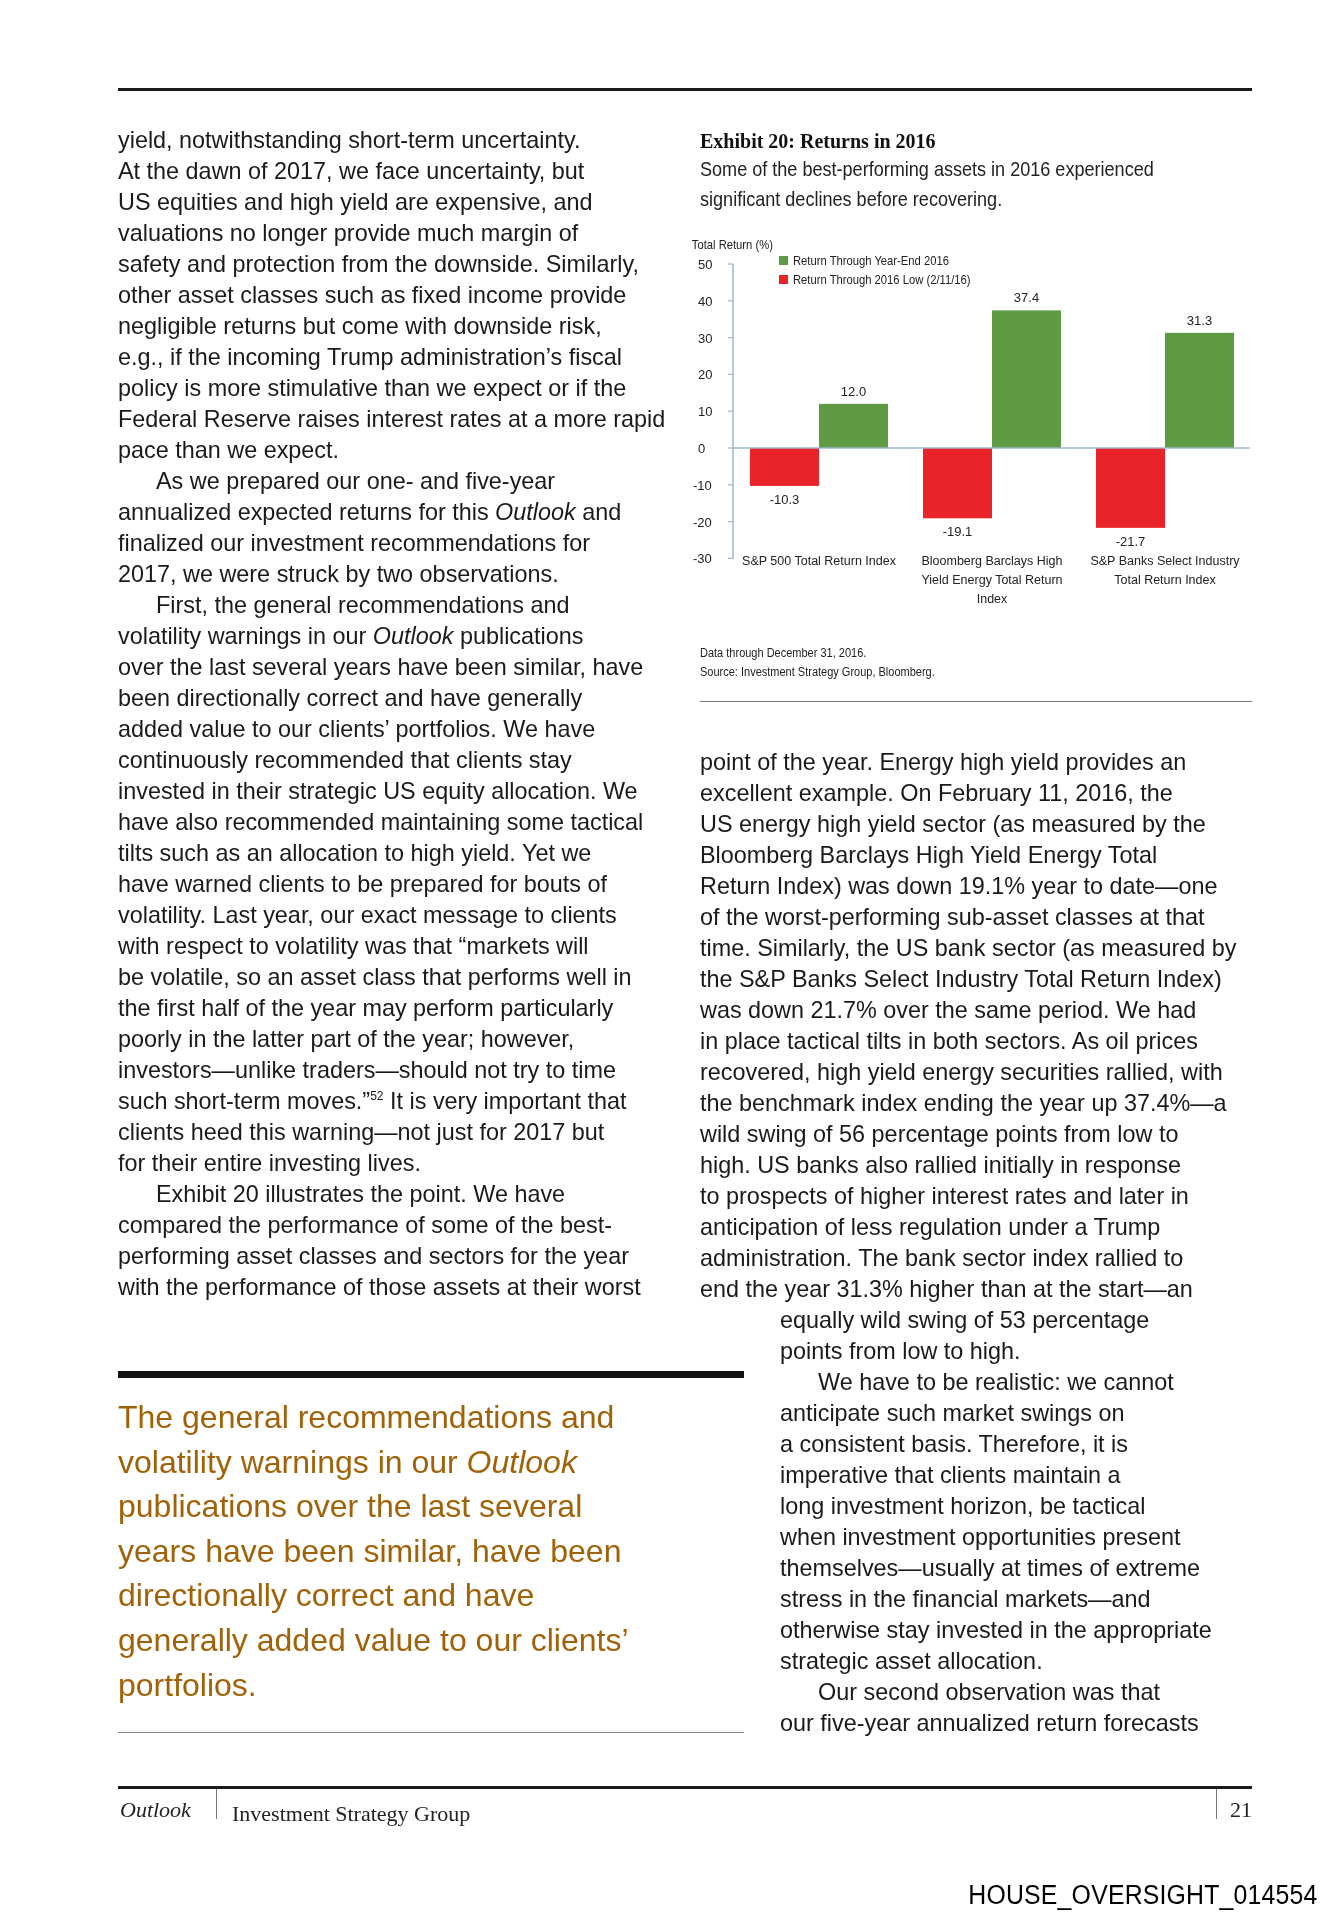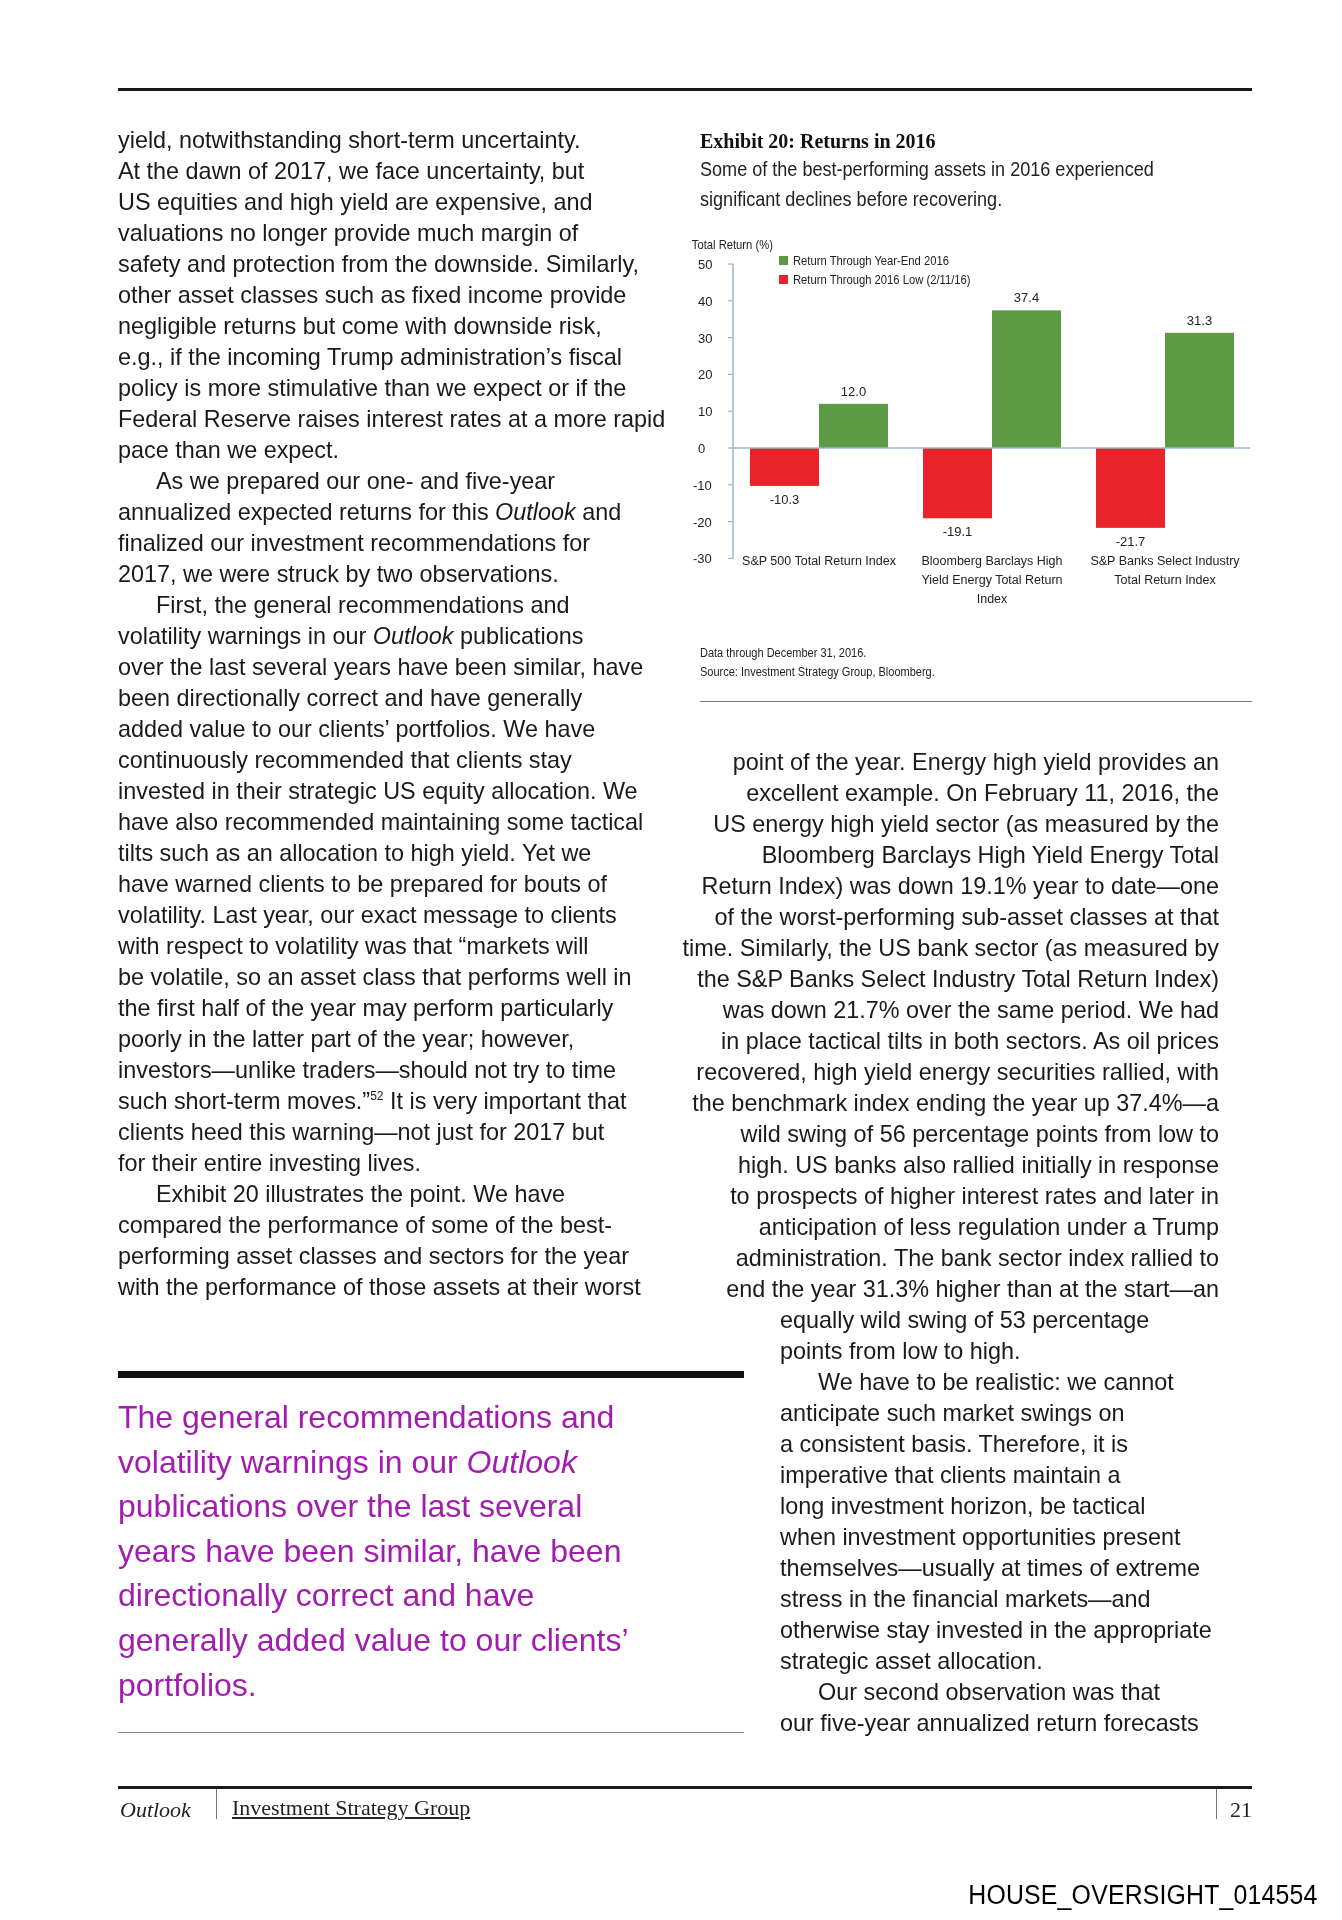--- a/index.html
+++ b/index.html
@@ -2,50 +2,50 @@
 <html><head>
 <meta charset="utf-8">
 <style>
   html, body { margin: 0; padding: 0; background: #ffffff; }
   body { width: 1342px; height: 1920px; position: relative; overflow: hidden; color: #1a1a1a; }
 
   .top-rule { position: absolute; left: 118px; top: 88px; width: 1134px; height: 3px; background: #1a1a1a; }
 
   .col { position: absolute; font-family: Liberation Sans, sans-serif; font-size: 23.4px; line-height: 31px; color: #1a1a1a; }
   .col-left { left: 118px; top: 125px; width: 560px; }
-  .col-right { left: 659px; top: 747px; width: 560px; text-align: right; }
+  .col-right { left: 700px; top: 747px; width: 560px; }
   .col-right-narrow { left: 780px; top: 1305px; width: 460px; }
   .col .line { display: block; white-space: nowrap; }
   .col .line.indent { padding-left: 38px; }
   .col sup { font-size: 12px; vertical-align: 9px; line-height: 0; }
   em { font-style: italic; }
 
   
   .exhibit { position: absolute; left: 700px; top: 128px; width: 552px; }
   .exhibit-title { font-family: Liberation Serif, serif; font-weight: bold; font-size: 20px; line-height: 26px; margin: 0; color: #111; }
   .exhibit-subtitle { font-family: "Liberation Sans", sans-serif; font-size: 21px; line-height: 30px; color: #222; margin: 0; transform: scaleX(0.86); transform-origin: left; width: 640px; }
   .chart-svg { position: absolute; left: 0; top: 0; }
   .chart-area { position: absolute; left: 690px; top: 228px; width: 570px; height: 400px; }
   .chart-area text { font-family: "Liberation Sans", sans-serif; fill: #222; }
   .source { position: absolute; left: 700px; top: 644px; font-family: "Liberation Sans", sans-serif; font-size: 12.5px; line-height: 19px; color: #222; transform: scaleX(0.88); transform-origin: left; }
   .source div { white-space: nowrap; }
   .exhibit-rule { position: absolute; left: 700px; top: 701px; width: 552px; height: 1px; background: #777; }
 
   
   .quote-rule-top { position: absolute; left: 118px; top: 1371px; width: 626px; height: 7px; background: #111; }
-  .pull-quote { position: absolute; left: 118px; top: 1395px; width: 640px; font-family: "Liberation Sans", sans-serif; font-size: 32px; line-height: 44.6px; color: #a21caf; }
+  .pull-quote { position: absolute; left: 118px; top: 1395px; width: 640px; font-family: "Liberation Sans", sans-serif; font-size: 32px; line-height: 44.6px; color: #a16207; }
   .pull-quote .line { display: block; white-space: nowrap; }
   .quote-rule-bottom { position: absolute; left: 118px; top: 1732px; width: 626px; height: 1px; background: #888; }
 
   
   .footer-rule { position: absolute; left: 118px; top: 1786px; width: 1134px; height: 3px; background: #1a1a1a; }
   .footer { position: absolute; left: 118px; top: 1795px; width: 1134px; height: 30px; font-family: "Liberation Serif", serif; font-size: 22px; color: #222; }
   .footer-pub { position: absolute; left: 2px; top: 2px; font-style: italic; }
   .footer-sep { position: absolute; left: 98px; top: -6px; width: 1px; height: 30px; background: #777; }
-  .footer-group { position: absolute; left: 114px; top: 0; text-decoration: underline; }
+  .footer-group { position: absolute; left: 114px; top: 6px; }
   .footer-sep2 { position: absolute; left: 1098px; top: -6px; width: 1px; height: 30px; background: #777; }
   .footer-page { position: absolute; right: 0; top: 2px; text-align: center; }
   .bates { position: absolute; right: 24px; top: 1880px; font-family: "Liberation Sans", sans-serif; font-size: 27px; color: #000; letter-spacing: 0.2px; transform: scaleX(0.92); transform-origin: right; }
 </style>
 </head>
 <body>
 
 <div class="top-rule"></div>
 
 <div class="col col-left" id="left-col">

